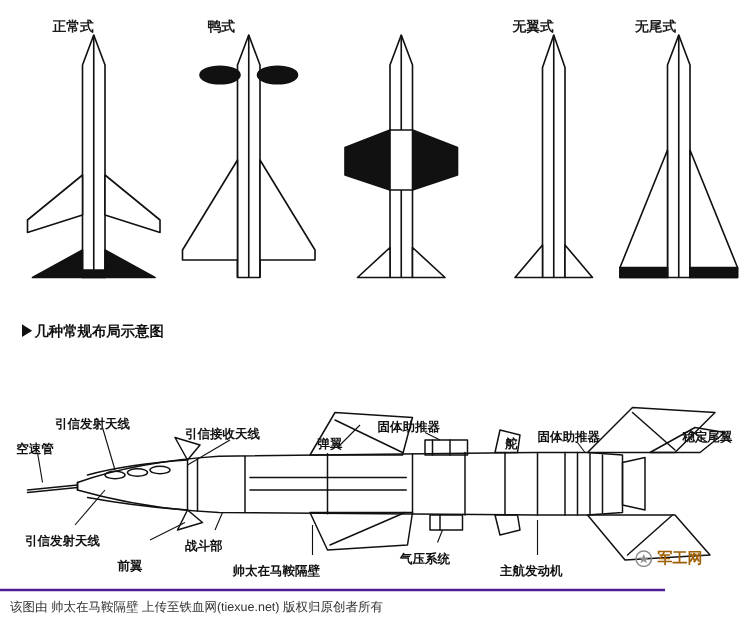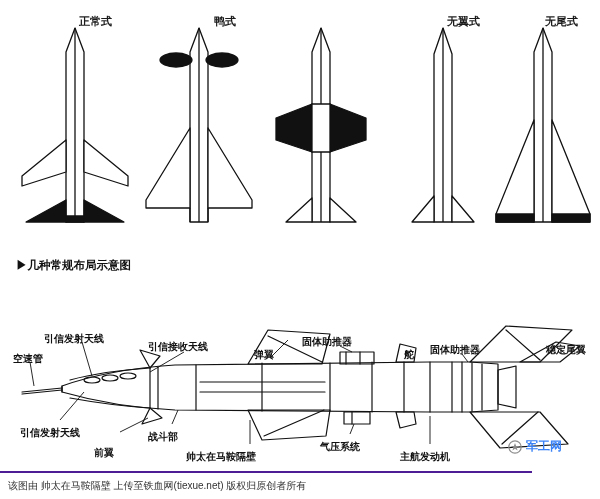--- a/index.html
+++ b/index.html
@@ -23,21 +23,21 @@
     font-size:15px;font-weight:bold;color:#bdbdbd;letter-spacing:2px;
     line-height:16px;
   }
   .wm-top .wm-sub{
     font-size:8px;color:#cfcfcf;letter-spacing:1px;line-height:10px;
   }
 
   
   .cfg-label{
     font-size:11px;font-weight:bold;color:#1a1a1a;
-    text-align:right;white-space:nowrap;
+    text-align:left;white-space:nowrap;
   }
 
   
   .caption{
     font-size:11.5px;font-weight:bold;color:#111;white-space:nowrap;
   }
 
   
   .callout{
     font-size:10px;color:#111;white-space:nowrap;font-weight:bold;
@@ -49,21 +49,21 @@
     border-top:2px solid #4c1d95;
     background:#fff;
   }
   .footer-text{
     position:absolute;left:8px;top:6px;
     font-size:10px;color:#333;white-space:nowrap;
   }
 
   
   .wm-jgw{
-    font-size:12px;font-weight:bold;color:#3b82f6;white-space:nowrap;
+    font-size:12px;font-weight:bold;color:#a16207;white-space:nowrap;
   }
   .wm-blog{
     font-size:11px;font-weight:bold;color:#9a9a9a;letter-spacing:.5px;white-space:nowrap;
   }
   .wm-red{
     color:#c0392b;
   }
   svg{display:block;}
 </style>
 </head>

